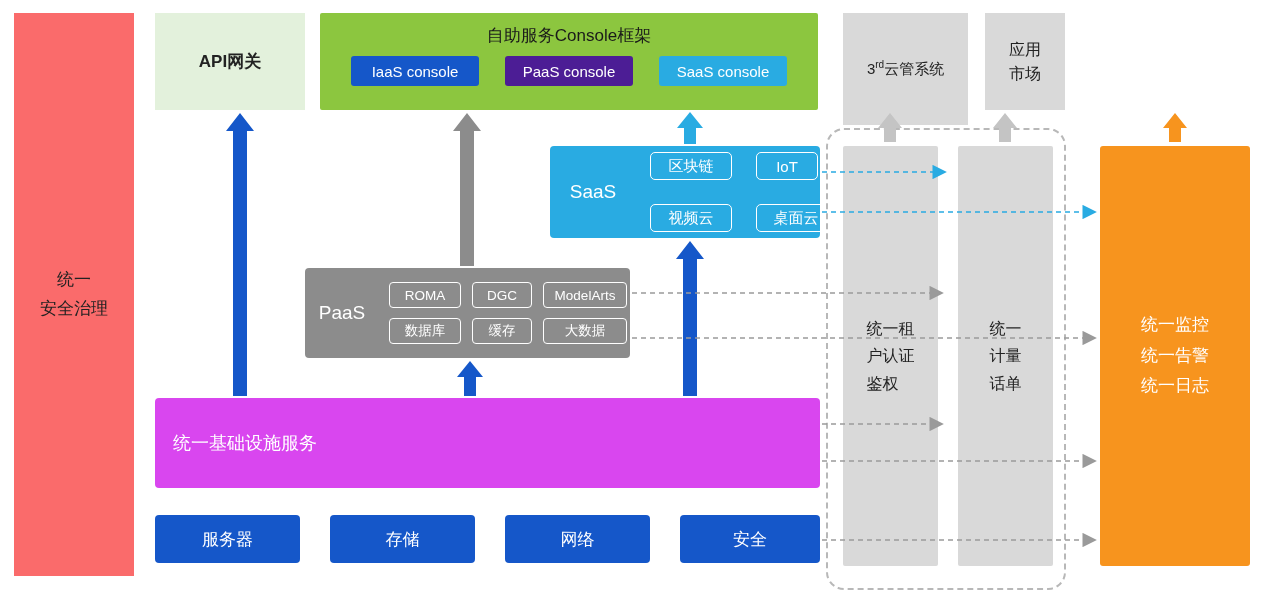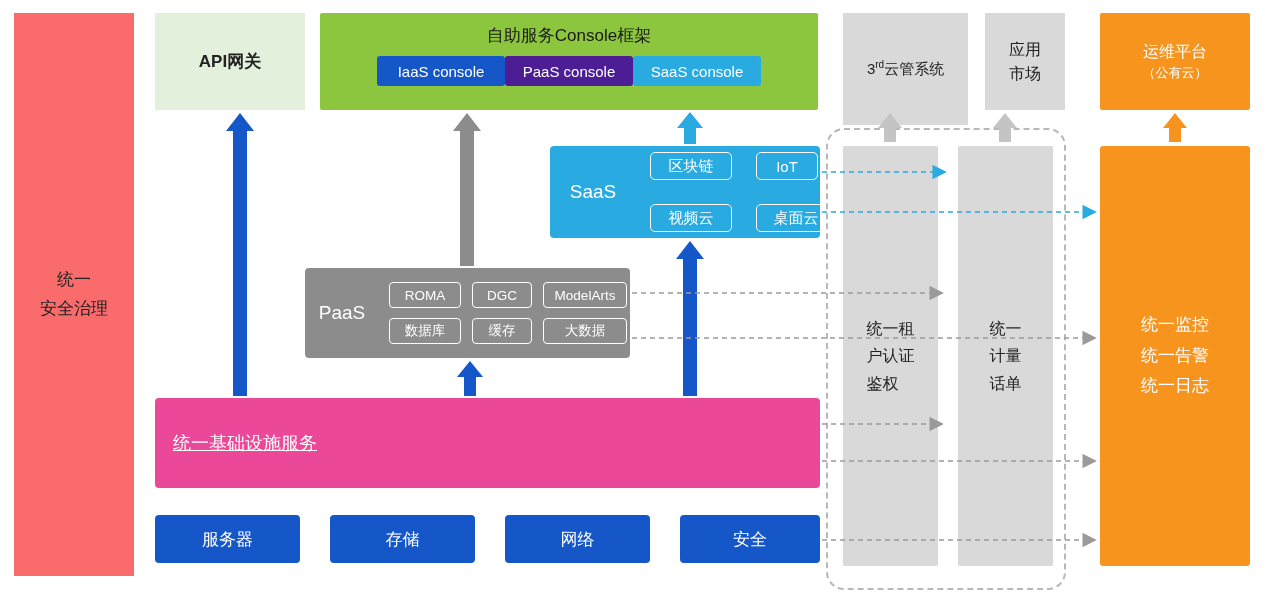--- a/index.html
+++ b/index.html
@@ -9,42 +9,42 @@
   .pre{white-space:pre-line;}
 
   
   .red-bar{background:#fa6b6b;color:#222;font-size:17px;line-height:1.7;}
   .pale-green{background:#e3f1dc;color:#222;font-size:17px;font-weight:bold;}
   .green-frame{background:#8cc63f;flex-direction:column;justify-content:flex-start;padding-top:11px;border-radius:2px;}
   .gray-box{background:#d9d9d9;color:#222;}
   .orange-box{background:#f7941e;color:#fff;flex-direction:column;border-radius:2px;}
 
   .console-title{font-size:17px;color:#1a1a1a;}
-  .console-row{display:flex;justify-content:center;margin-top:9px;width:100%;}
+  .console-row{display:flex;justify-content:center;gap:26px;margin-top:9px;width:100%;}
   .chip{width:128px;height:30px;display:flex;align-items:center;justify-content:center;color:#fff;font-size:15px;border-radius:3px;}
   .chip-blue{background:#1557c9;}
   .chip-gray{background:#4c1d95;}
   .chip-cyan{background:#29abe2;}
 
   .ops-title{font-size:16px;line-height:1.5;}
   .ops-sub{font-size:13px;line-height:1.4;}
 
   .layer{position:absolute;display:flex;align-items:center;box-sizing:border-box;border-radius:4px;color:#fff;}
   .layer-label{font-size:19px;color:#fff;text-align:center;}
   .cell{border:1.5px solid #fff;border-radius:5px;color:#fff;display:flex;align-items:center;justify-content:center;box-sizing:border-box;}
 
   .saas-layer{background:#29abe2;padding:12px 14px;}
   .saas-grid{display:grid;grid-template-columns:82px 80px;grid-template-rows:28px 28px;gap:24px;margin-left:28px;}
   .saas-grid .cell{font-size:15px;}
 
   .paas-layer{background:#8c8c8c;padding:12px 12px;}
   .paas-grid{display:grid;grid-template-columns:72px 60px:84px;grid-template-columns:72px 60px 84px;grid-template-rows:26px 26px;gap:10px 11px;margin-left:22px;}
   .paas-grid .cell{font-size:13.5px;border-radius:4px;}
 
-  .iaas-layer{background:#ec4899;padding:0 12px;text-decoration:underline;}
+  .iaas-layer{background:#d946ef;padding:0 12px;}
   .iaas-label{font-size:18px;margin:0 26px 0 6px;}
   .iaas-row{display:flex;gap:13px;}
   .iaas-row .cell{height:36px;font-size:16px;}
 
   .hw-box{background:#1557c9;color:#fff;font-size:17px;border-radius:4px;}
 
   .dashed-container{position:absolute;border:2px dashed #b8b8b8;border-radius:18px;box-sizing:border-box;}
   .v-bar{background:#d9d9d9;color:#222;font-size:16px;line-height:1.7;border-radius:2px;}
   .v-bar .inner{text-align:left;}
   .monitor{background:#f7941e;color:#fff;font-size:17px;line-height:1.8;border-radius:3px;}
@@ -103,24 +103,20 @@
     </div>
   </div>
 
   <div class="box gray-box" style="left:843px;top:13px;width:125px;height:112px;font-size:15px;">
     <span><span>3</span><sup>rd</sup><span>云管系统</span></span>
   </div>
 
   <div class="box gray-box pre" style="left:985px;top:13px;width:80px;height:97px;font-size:16px;line-height:1.5;">应用
 市场</div>
 
-  <div class="box orange-box" style="left:1100px;top:13px;width:150px;height:97px;">
-    <div class="ops-title">运维平台</div>
-    <div class="ops-sub">（公有云）</div>
-  </div>
 
   <div class="layer saas-layer" style="left:550px;top:146px;width:270px;height:92px;">
     <div class="layer-label" style="flex:0 0 58px;">SaaS</div>
     <div class="saas-grid">
       <div class="cell">区块链</div>
       <div class="cell" style="width:62px;">IoT</div>
       <div class="cell">视频云</div>
       <div class="cell">桌面云</div>
     </div>
   </div>

